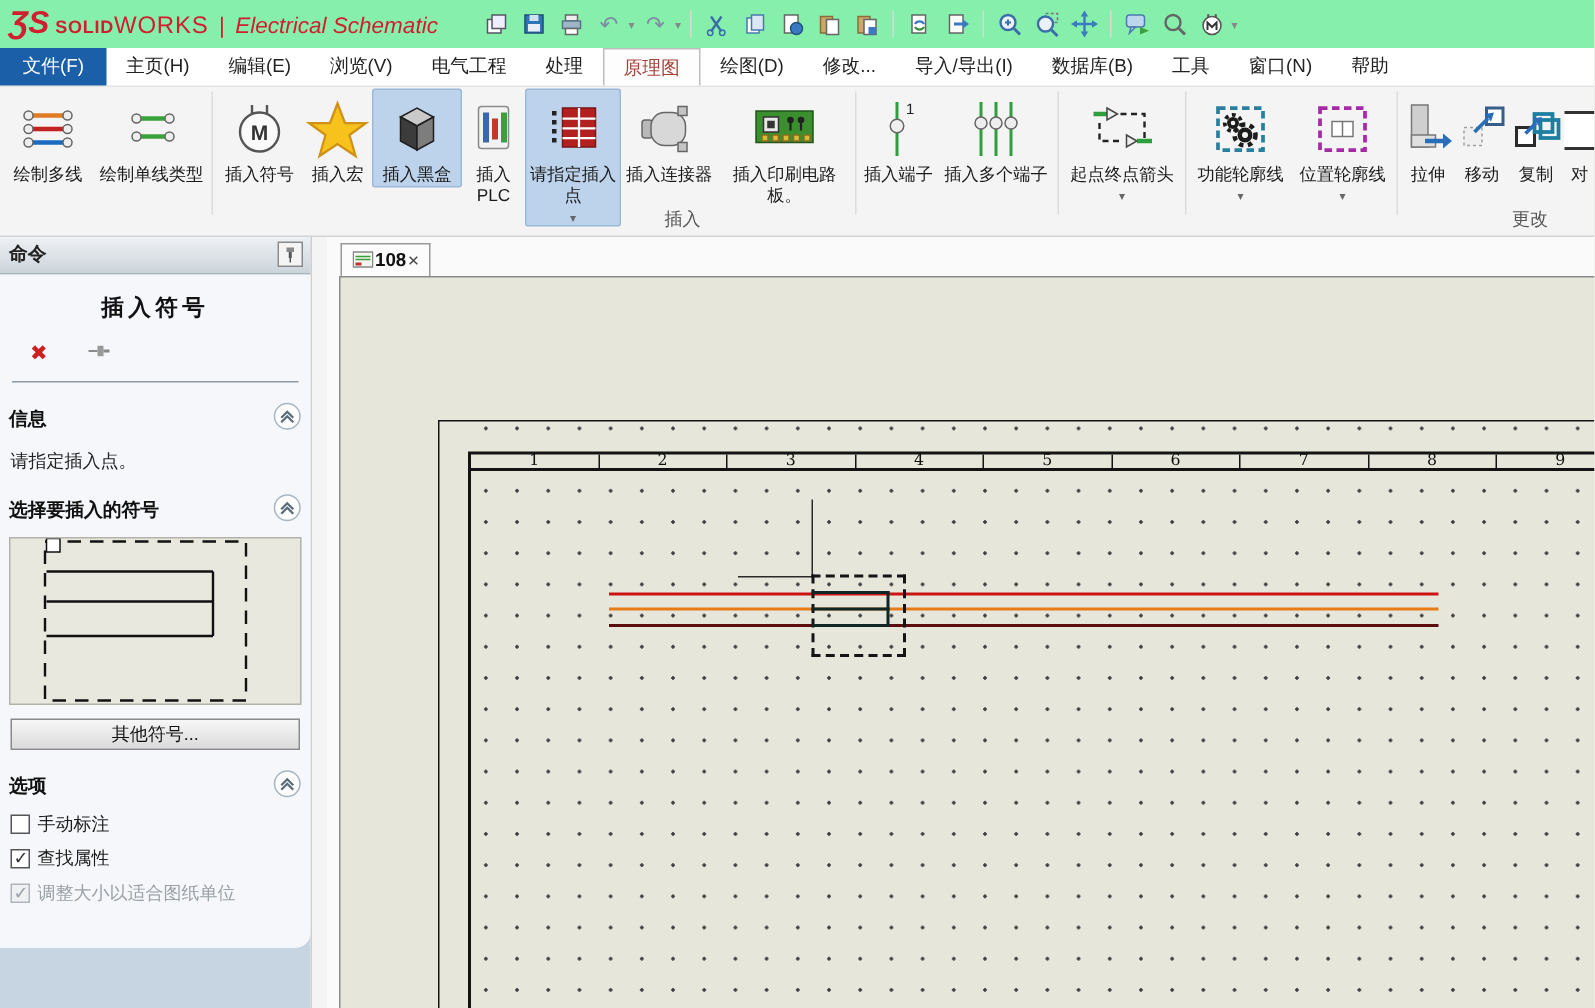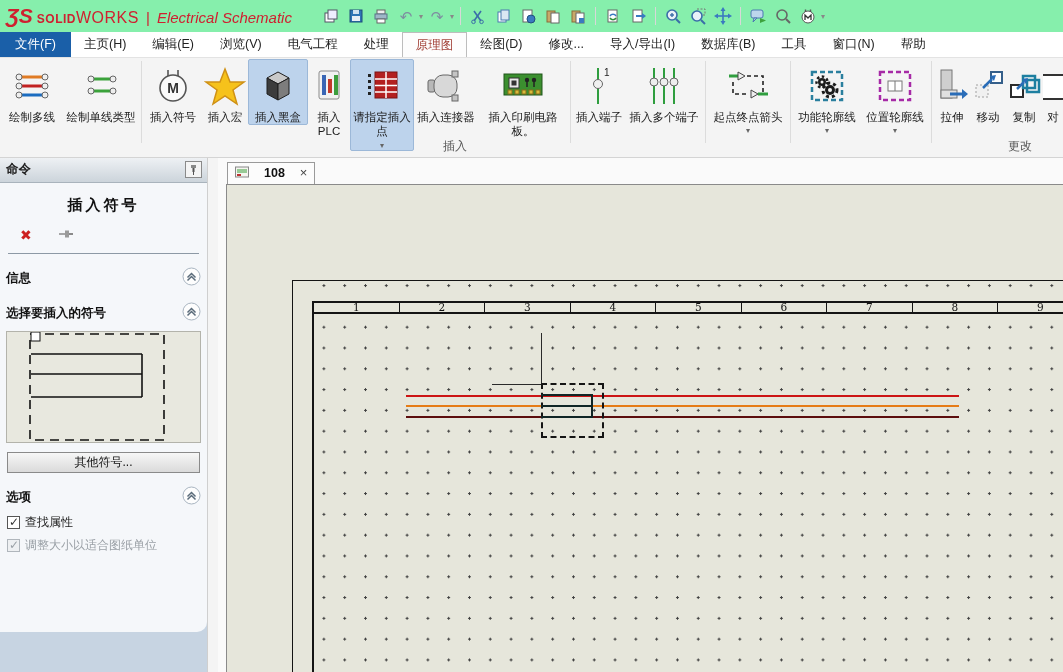--- a/index.html
+++ b/index.html
@@ -67,21 +67,21 @@
   .optrow{display:flex;align-items:center;gap:5px;margin:6px 0 0 1px;font-size:12px;color:#1c1c1c}
   .cbox{width:13px;height:13px;border:1px solid #555;background:#fff;position:relative;flex:0 0 auto}
   .cbox.checked::after{content:"\2713";position:absolute;left:1px;top:-2px;font-size:12px;font-weight:bold;color:#333}
   .optrow.disabled{color:#9aa0a6}
   .optrow.disabled .cbox{border-color:#b0b6bc;background:#eef0f2}
   .optrow.disabled .cbox.checked::after{color:#9aa0a6}
 
   
   .main{flex:1 1 auto;position:relative;background:#fafafa}
   .tabbar{height:26px;display:flex;align-items:flex-end;padding-left:9px;background:#fafafa}
-  .tab{display:flex;gap:15px;background:#fcfcfc;border:1px solid #9a9a9a;border-bottom:none;padding:3px 7px 4px;font-size:12.5px;font-weight:bold;color:#111}
+  .tab{display:flex;align-items:center;gap:1px;background:#fcfcfc;border:1px solid #9a9a9a;border-bottom:none;padding:3px 7px 4px;font-size:12.5px;font-weight:bold;color:#111}
   .tab .x-close{font-weight:normal;color:#444;font-size:13px;line-height:1}
   .tab .x-close::before{content:"\00D7"}
   .viewport{position:absolute;top:26px;left:8px;right:0;bottom:0;background:var(--canvas-bg,#e6e6db);border-top:1px solid #8a8a8a;border-left:1px solid #8a8a8a;overflow:hidden}
   .vp{position:absolute}
   .dotgrid{left:86px;top:98px;right:0;bottom:0;background-image:radial-gradient(circle,#3f3f3f 1px,transparent 1.2px);background-size:20.8px 20.8px;background-position:0.5px 13px}
   .frame-top{left:65px;top:95px;right:0;height:1px;background:#141414}
   .frame-left{left:65px;top:95px;width:1px;bottom:0;background:#141414}
   .colrow{left:85px;top:116px;right:-3px;height:13px;border:2px solid #141414;background:var(--canvas-bg,#e6e6db);display:flex}
   .ccell{flex:0 0 85.5px;border-right:1.5px solid #141414;display:flex;align-items:center;justify-content:center;font-family:"DejaVu Serif","Liberation Serif",serif;font-size:10.5px;line-height:9px;color:#111}
   .ccell:last-child{flex:1 1 auto;border-right:none}
@@ -527,20 +527,21 @@
       </div>
       <hr class="pdivider">
       <div class="sect">
         <span class="stitle">信息</span>
         <span class="chev"><svg width="19" height="19">
               <circle cx="9.5" cy="9.5" r="8.5" fill="#fdfdfd" stroke="#a9b5c1"></circle>
               <polyline points="5.5,10.5 9.5,6.5 13.5,10.5" fill="none" stroke="#5a6b7a" stroke-width="1.5"></polyline>
               <polyline points="5.5,13.5 9.5,9.5 13.5,13.5" fill="none" stroke="#5a6b7a" stroke-width="1.5"></polyline>
             </svg></span>
       </div>
+      <div class="sect-msg">请指定插入点。</div>
       <div class="sect">
         <span class="stitle">选择要插入的符号</span>
         <span class="chev"><svg width="19" height="19">
               <circle cx="9.5" cy="9.5" r="8.5" fill="#fdfdfd" stroke="#a9b5c1"></circle>
               <polyline points="5.5,10.5 9.5,6.5 13.5,10.5" fill="none" stroke="#5a6b7a" stroke-width="1.5"></polyline>
               <polyline points="5.5,13.5 9.5,9.5 13.5,13.5" fill="none" stroke="#5a6b7a" stroke-width="1.5"></polyline>
             </svg></span>
       </div>
       <div class="preview">
         <svg width="182" height="110" viewBox="0 0 182 110">
@@ -557,20 +558,24 @@
       <div class="other-btn">
           <span>其他符号...</span>
         </div>
       <div class="sect">
         <span class="stitle">选项</span>
         <span class="chev"><svg width="19" height="19">
               <circle cx="9.5" cy="9.5" r="8.5" fill="#fdfdfd" stroke="#a9b5c1"></circle>
               <polyline points="5.5,10.5 9.5,6.5 13.5,10.5" fill="none" stroke="#5a6b7a" stroke-width="1.5"></polyline>
               <polyline points="5.5,13.5 9.5,9.5 13.5,13.5" fill="none" stroke="#5a6b7a" stroke-width="1.5"></polyline>
             </svg></span>
+      </div>
+      <div class="optrow">
+        <span class="cbox"></span>
+        <span>手动标注</span>
       </div>
       <div class="optrow">
         <span class="cbox checked"></span>
         <span>查找属性</span>
       </div>
       <div class="optrow disabled">
         <span class="cbox checked"></span>
         <span>调整大小以适合图纸单位</span>
       </div>
     </div>

